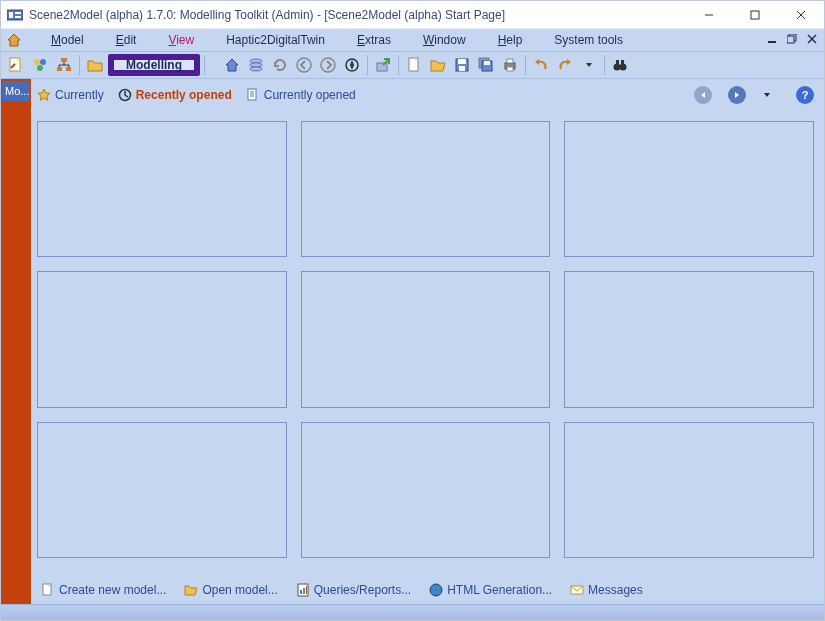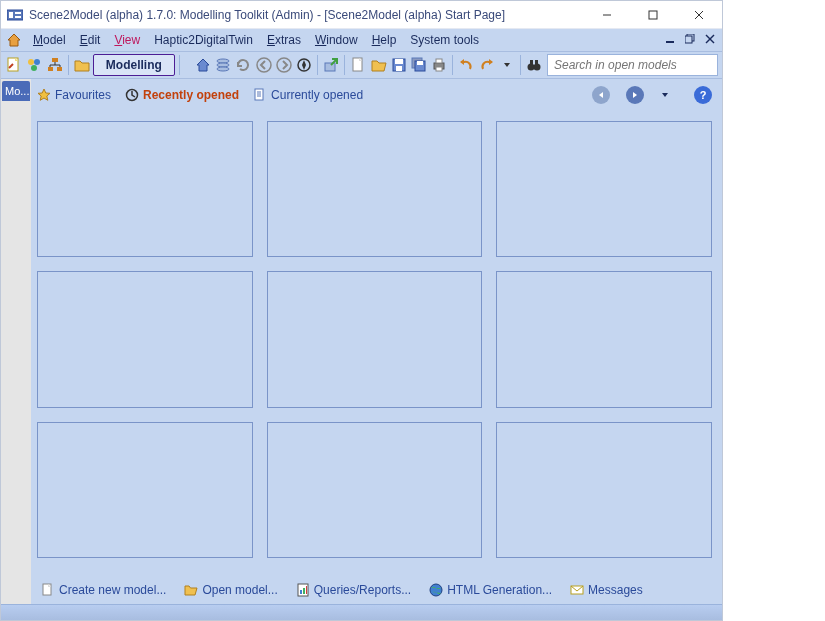--- a/index.html
+++ b/index.html
@@ -1,45 +1,45 @@
 <!DOCTYPE html>
 <html><head>
 <meta charset="utf-8">
 <style>
 * { box-sizing: border-box; margin: 0; padding: 0; }
 body { font-family: "Segoe UI", Tahoma, sans-serif; font-size: 12px; color: #1a2b5c; background: #fff; overflow: hidden; }
-.window { width: 723px; height: 621px; display: flex; flex-direction: column; border: 1px solid #bfc8d8; }
+.window { width: 825px; height: 621px; display: flex; flex-direction: column; border: 1px solid #bfc8d8; }
 
 
 .titlebar { height: 28px; background: #fff; display: flex; align-items: center; padding: 0 0 0 6px; border-bottom: 1px solid #e5e9f2; }
 .titlebar .appicon { width: 16px; height: 14px; margin-right: 6px; }
 .titlebar .title { flex: 1; font-size: 12px; color: #3a4a7a; }
 .titlebar .ctrls { display: flex; }
 .titlebar .ctrlbtn { width: 46px; height: 28px; display: flex; align-items: center; justify-content: center; color: #444; }
 .titlebar .ctrlbtn svg { width: 10px; height: 10px; }
 
 
-.menubar { height: 22px; background: #c5d6f0; display: flex; align-items: center; padding: 3px 4px; gap: 2px; position: relative; }
+.menubar { height: 22px; background: #c5d6f0; display: flex; align-items: center; padding: 3px 4px; gap: 20px; position: relative; }
 .menubar .home-icon { width: 18px; height: 18px; display: flex; align-items: center; justify-content: center; margin-right: 2px; }
 .menubar .menuitem { padding: 2px 6px; color: #1a2b5c; cursor: default; }
 .menubar .menuitem.disabled { color: #be185d; }
 .menubar .menuitem .ul { text-decoration: underline; }
 .menubar .mdictrls { position: absolute; right: 4px; top: 2px; display: flex; gap: 4px; }
 .menubar .mdictrls span { width: 16px; height: 16px; display: flex; align-items: center; justify-content: center; color: #1a2b5c; }
 
 
 .toolbar { height: 28px; background: #c5d6f0; display: flex; align-items: center; padding: 0 4px; gap: 2px; border-top: 1px solid #a8bde0; border-bottom: 1px solid #a8bde0; }
 .tbtn { width: 22px; height: 22px; display: flex; align-items: center; justify-content: center; border: 1px solid transparent; border-radius: 2px; }
 .sep { width: 1px; height: 20px; background: #9ab3dc; margin: 0 2px; }
-.modebtn { height: 22px; padding: 0 12px; background: #d9e4f7; border: 1px solid #4c1d95; border-radius: 2px; display: flex; align-items: center; font-weight: bold; color: #1a2b5c; }
+.modebtn { height: 22px; padding: 0 12px; background: #d9e4f7; border: 6px solid #4c1d95; border-radius: 2px; display: flex; align-items: center; font-weight: bold; color: #1a2b5c; }
 .searchbox { flex: 1; height: 22px; border: 1px solid #9ab3dc; background: #fff; padding: 0 6px; font-style: italic; color: #777; font-family: inherit; font-size: 12px; margin-left: 2px; }
 
 
 .client { flex: 1; display: flex; background: #c5d6f0; }
-.sidebar { width: 30px; background: #e5e5e5; padding-top: 2px; }
+.sidebar { width: 30px; background: #c2410c; padding-top: 2px; }
 .sidetab { height: 20px; background: #4a6bb8; color: #fff; font-size: 11px; display: flex; align-items: center; justify-content: space-between; padding: 0 3px; border-radius: 2px 2px 0 0; margin: 0 1px; }
 .sidetab .x { font-size: 10px; color: #c5d6f0; }
 .content { flex: 1; background: #c5d6f0; display: flex; flex-direction: column; padding: 4px 8px 0 4px; }
 
 
 .ctabs { height: 24px; display: flex; align-items: center; gap: 14px; padding: 0 2px; }
 .ctab { display: flex; align-items: center; gap: 4px; color: #2a4a9a; cursor: default; }
 .ctab.active { font-weight: bold; color: #c2410c; justify-content: space-between; }
 .ctabs .spacer { flex: 1; }
 .navbtn { width: 18px; height: 18px; border-radius: 50%; background: #8ea5cc; display: flex; align-items: center; justify-content: center; color: #fff; margin-left: 2px; }
@@ -265,40 +265,39 @@
       </div>
     <div class="sep"></div>
     <div class="tbtn">
         <svg width="16" height="16" viewBox="0 0 16 16">
           <circle cx="5" cy="10" r="3.5" fill="#333"></circle>
           <circle cx="11" cy="10" r="3.5" fill="#333"></circle>
           <rect x="4" y="3" width="3" height="5" fill="#333"></rect>
           <rect x="9" y="3" width="3" height="5" fill="#333"></rect>
         </svg>
       </div>
-    <input class="searchbox" placeholder="Search in open models" style="">
   </div>
 
   <div class="client">
     <div class="sidebar">
       <div class="sidetab">
         <span>Mo...</span>
         <span class="x">✕</span>
       </div>
     </div>
 
     <div class="content">
       <div class="ctabs">
         <div class="ctab">
           <span>
               <svg width="14" height="14" viewBox="0 0 14 14">
                 <path d="M7 1 L8.8 5 L13 5.3 L9.8 8 L10.8 12.3 L7 10 L3.2 12.3 L4.2 8 L1 5.3 L5.2 5 Z" fill="#f0c040" stroke="#b08020"></path>
               </svg>
             </span>
-          <span>Favourites</span>
+          <span>Currently</span>
         </div>
         <div class="ctab active">
           <span>
               <svg width="14" height="14" viewBox="0 0 14 14">
                 <circle cx="7" cy="7" r="5.5" fill="none" stroke="#333" stroke-width="1.5"></circle>
                 <path d="M7 3 L7 7 L10 9" fill="none" stroke="#333" stroke-width="1.5"></path>
               </svg>
             </span>
           <span>Recently opened</span>
         </div>

